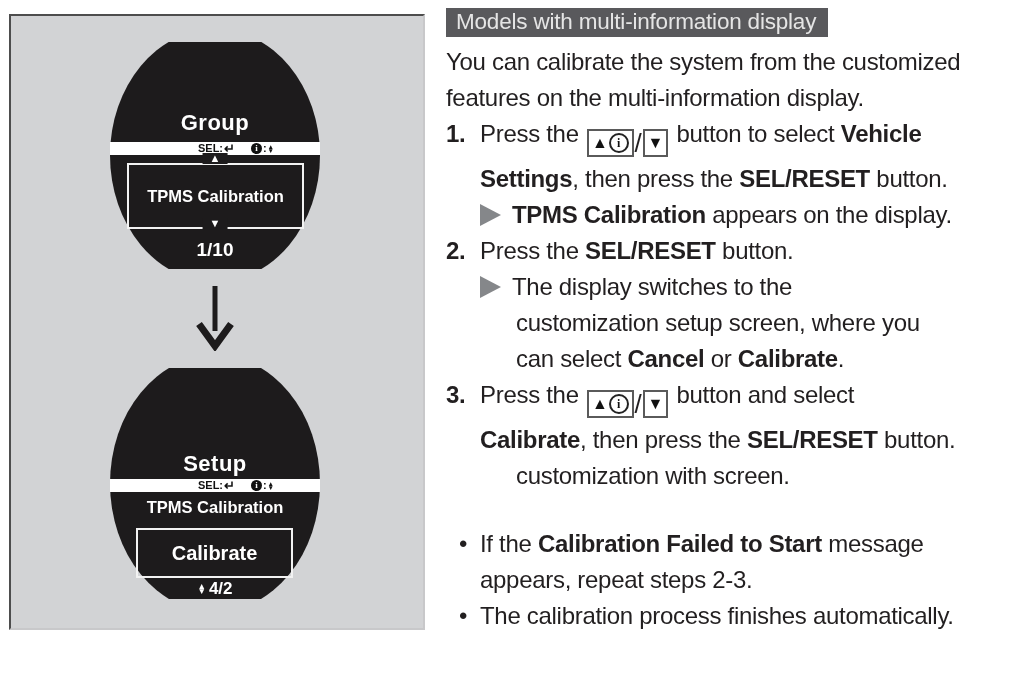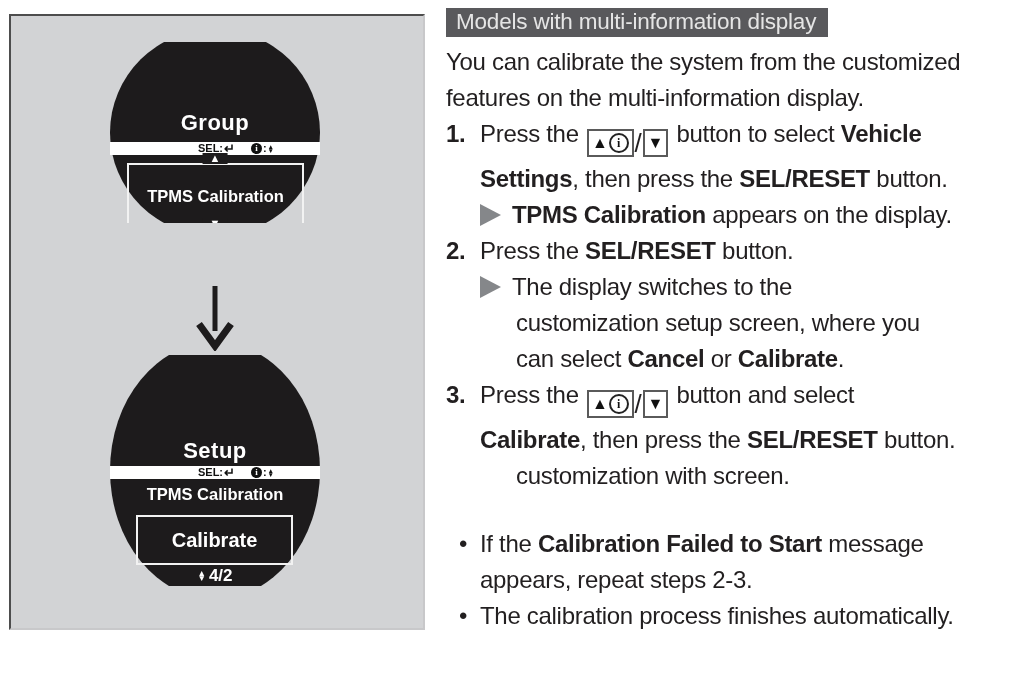--- a/index.html
+++ b/index.html
@@ -3,22 +3,22 @@
 <meta charset="utf-8">
 <style>
   html,body{margin:0;padding:0;background:#fff;}
   .page{position:relative;width:1024px;height:685px;background:#fff;overflow:hidden;
         font-family:"Liberation Sans",sans-serif;color:#221f20;}
 
   
   .panel{position:absolute;left:9px;top:14px;width:412px;height:612px;background:#d2d3d5;
          border:2px solid;border-color:#4d4d4d #c8c8ca #c8c8ca #4d4d4d;}
   .screen{position:absolute;width:210px;overflow:hidden;}
-  #screen1{left:99px;top:26px;height:181px;}
-  #screen2{left:99px;top:339px;height:231px;text-decoration:underline;}
+  #screen1{left:99px;top:26px;height:227px;}
+  #screen2{left:99px;top:352px;height:231px;text-decoration:underline;}
   .disc{position:absolute;left:0;right:0;top:-13px;bottom:-13px;border-radius:50%;background:#1d1b1c;}
   .scr-el{position:absolute;left:0;width:100%;text-align:center;color:#fff;z-index:1;}
   .scr-title{font-size:22px;font-weight:bold;letter-spacing:.5px;}
   #screen1 .scr-title{top:68px;}
   #screen2 .scr-title{top:83px;}
   .selbar{position:absolute;left:0;right:0;height:13px;background:#fff;z-index:2;
           display:flex;align-items:center;justify-content:center;color:#111;
           font-size:11px;font-weight:bold;line-height:13px;padding-left:42px;}
   #screen1 .selbar{top:100px;}
   #screen2 .selbar{top:111px;}

